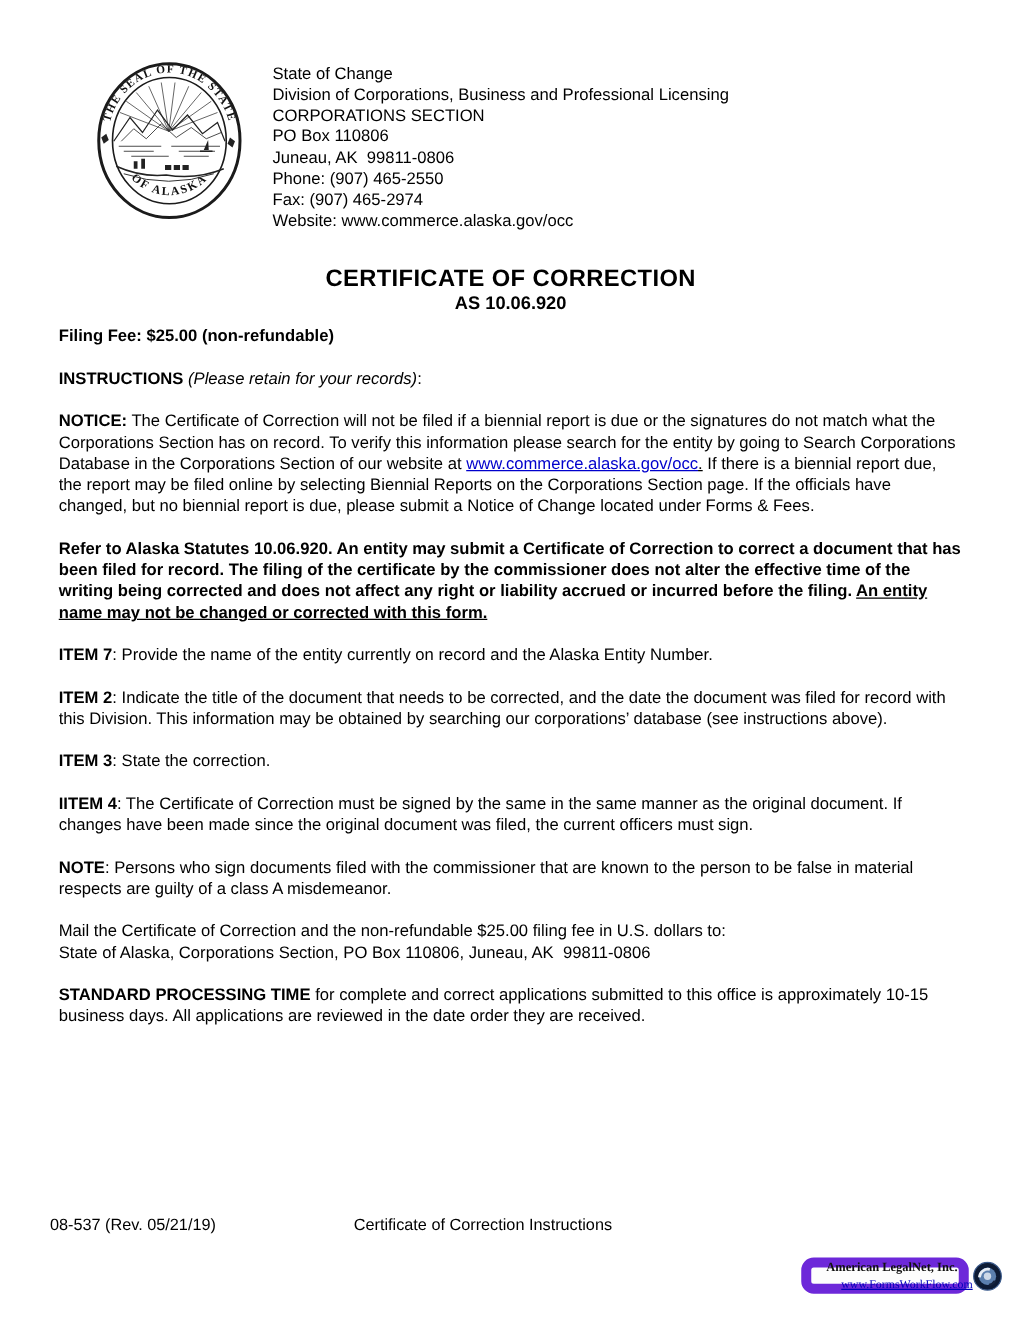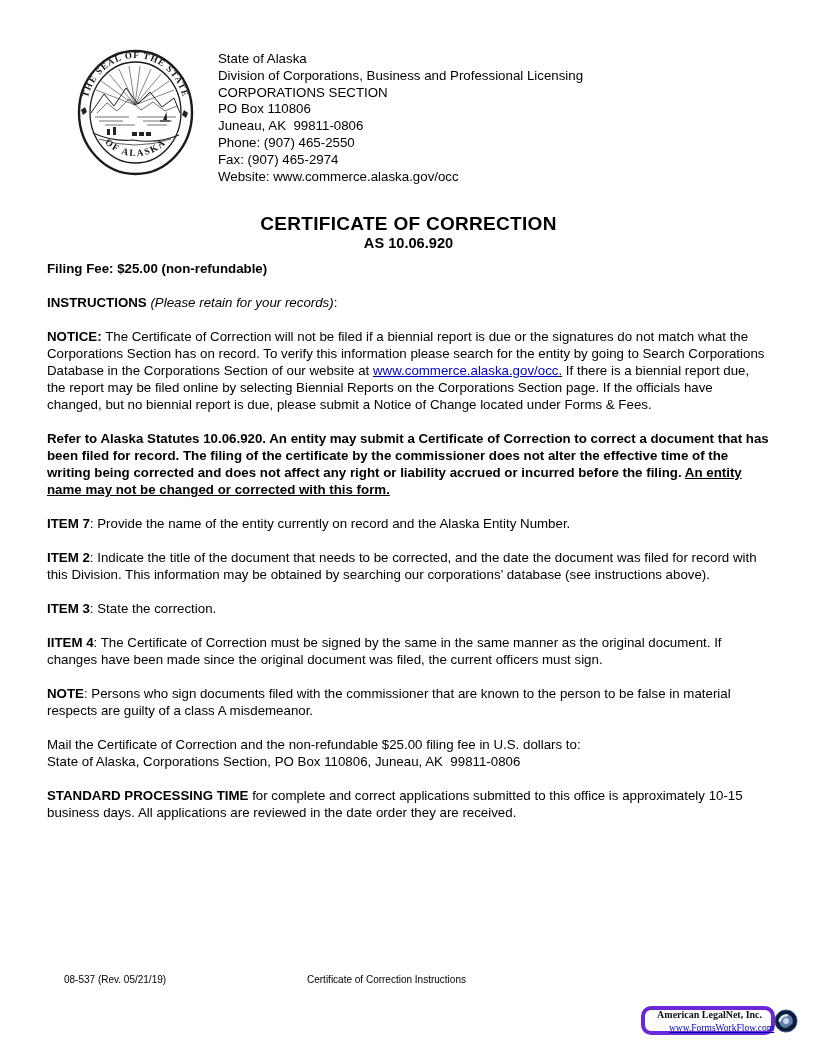--- a/index.html
+++ b/index.html
@@ -26,29 +26,29 @@
   .title-main { font-size: 19px; font-weight: bold; line-height: 23px; letter-spacing: .3px; }
   .title-sub  { font-size: 14.6px; font-weight: bold; line-height: 17px; }
   .paragraphs { margin-top: 8px; font-size: 13.3px; line-height: 17px; }
   .paragraphs p { margin: 0 0 17px 0; }
   .b { font-weight: bold; }
   .i { font-style: italic; }
   .u { text-decoration: underline; }
   a.link { color: #0000cc; text-decoration: underline; cursor: pointer; }
   
   .footer {
-    position: absolute; left: 64px; top: 971px; width: 723px; height: 17px;
-    font-size: 10px; line-height: 17px;
+    position: absolute; left: 40px; top: 971px; width: 723px; height: 17px;
+    font-size: 13px; line-height: 17px;
   }
   .footer .f-left   { position: absolute; left: 0; top: 0; }
   .footer .f-center { position: absolute; left: 243px; top: 0; }
   
   .badge {
     position: absolute; left: 641px; top: 1006px; width: 134px; height: 29px;
-    border: 4px solid #6d28d9; border-radius: 10px;
+    border: 8px solid #6d28d9; border-radius: 10px;
     background: #fdfdfd;
     display: flex; align-items: center;
     box-sizing: border-box;
   }
   .badge-text { flex: 1; text-align: center; font-family: "Liberation Serif", serif; line-height: 11px; padding-top: 1px; }
   .badge-company { font-size: 10px; font-weight: bold; color: #111; white-space: nowrap; }
   .badge-link { font-size: 9.5px; color: #0000bb; text-decoration: underline; white-space: nowrap; padding-left: 24px; }
   .badge-logo { width: 24px; height: 24px; margin-right: 1px; flex: 0 0 auto; }
 </style>
 </head>
@@ -109,21 +109,21 @@
         <rect x="36" y="78" width="3" height="8"></rect>
         <rect x="55" y="83" width="5" height="4"></rect>
         <rect x="62" y="83" width="5" height="4"></rect>
         <rect x="69" y="83" width="5" height="4"></rect>
       </g>
       <path d="M22,90 q36,12 72,0" fill="none" stroke="#333" stroke-width="0.8"></path>
     </svg>
   </div>
 
   <div class="header-text" id="header-lines">
-      <div class="hline">State of Alaska</div>
+      <div class="hline">State of Change</div>
       <div class="hline">Division of Corporations, Business and Professional Licensing</div>
       <div class="hline b">CORPORATIONS SECTION</div>
       <div class="hline">PO Box 110806</div>
       <div class="hline">Juneau, AK&nbsp; 99811-0806</div>
       <div class="hline">Phone: (907) 465-2550</div>
       <div class="hline">Fax: (907) 465-2974</div>
       <div class="hline">Website: www.commerce.alaska.gov/occ</div>
     </div>
 
   <div class="content">

